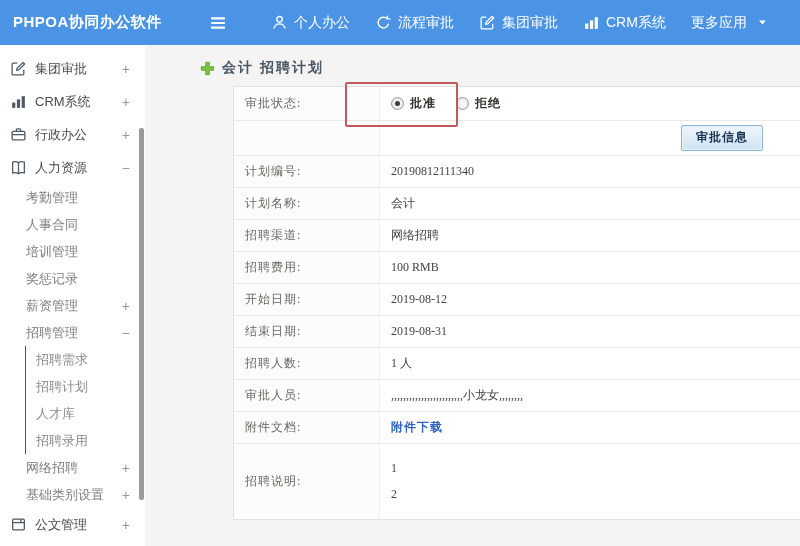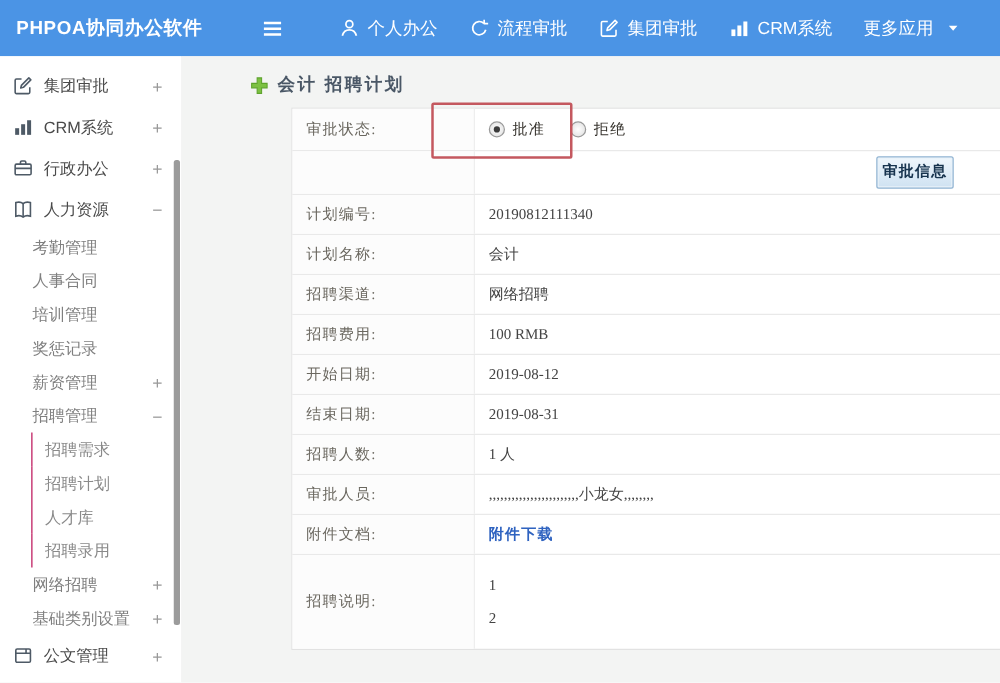--- a/index.html
+++ b/index.html
@@ -65,25 +65,25 @@
   .row-std { height:32px;text-align:right; }
   .row-tall { height:75px; }
   .row-tall .cell-value { flex-direction:column; align-items:flex-start; justify-content:center; gap:11px; }
 
   .radio-group { display:flex; align-items:center; }
   .radio {
     width:13px; height:13px; border-radius:50%; border:1px solid #9a9a9a;
     background:radial-gradient(#ffffff, #dddddd); position:relative; display:inline-block; cursor:pointer; flex:none;
   }
   .radio.sel::after { content:""; position:absolute; left:3px; top:3px; right:3px; bottom:3px; border-radius:50%; background:#3b3b3b; }
-  .radio-label { margin:0 20px 0 6px; color:#34312b; font-weight:normal; letter-spacing:1px; cursor:pointer; }
+  .radio-label { margin:0 20px 0 6px; color:#34312b; font-weight:bold; letter-spacing:1px; cursor:pointer; }
 
   .row-button .cell-value { justify-content:flex-end; padding-right:48px; }
   .btn-approve {
-    padding:3px 4px 4px; font-size:12px; font-weight:bold; color:#17334e;
+    padding:3px 14px 4px; font-size:12px; font-weight:bold; color:#17334e;
     background:linear-gradient(#eff6fc, #cfe2f2); border:1px solid #8fb3d2; border-radius:2px;
     font-family:"Liberation Serif", serif; letter-spacing:1px; cursor:pointer;
     box-shadow:inset 0 0 0 1px #e9f2f9;
   }
 
   .val-link { color:#2f63c0; font-weight:bold; cursor:pointer; text-decoration:none; letter-spacing:1px; }
 
   .annotation-box {
     position:absolute; left:345px; top:82px; width:113px; height:45px;
     border:2px solid #c4585f; border-radius:2px; pointer-events:none; z-index:6;

